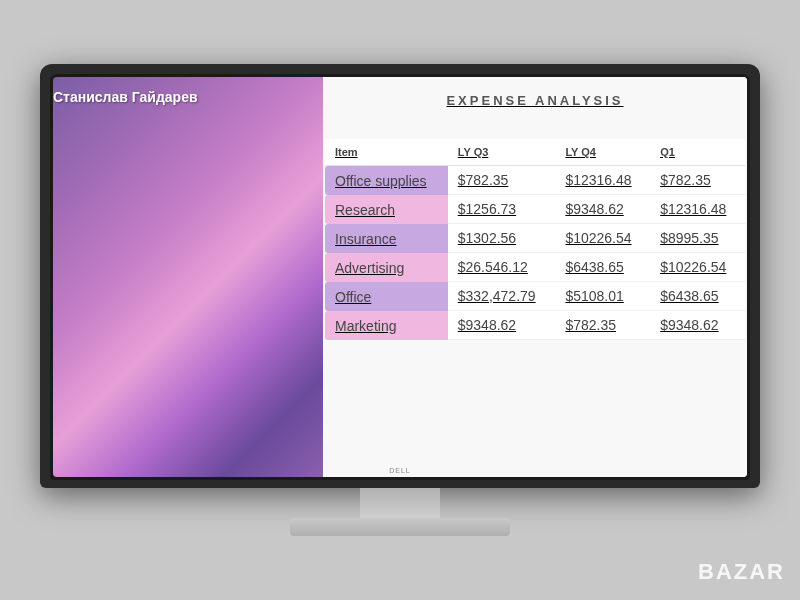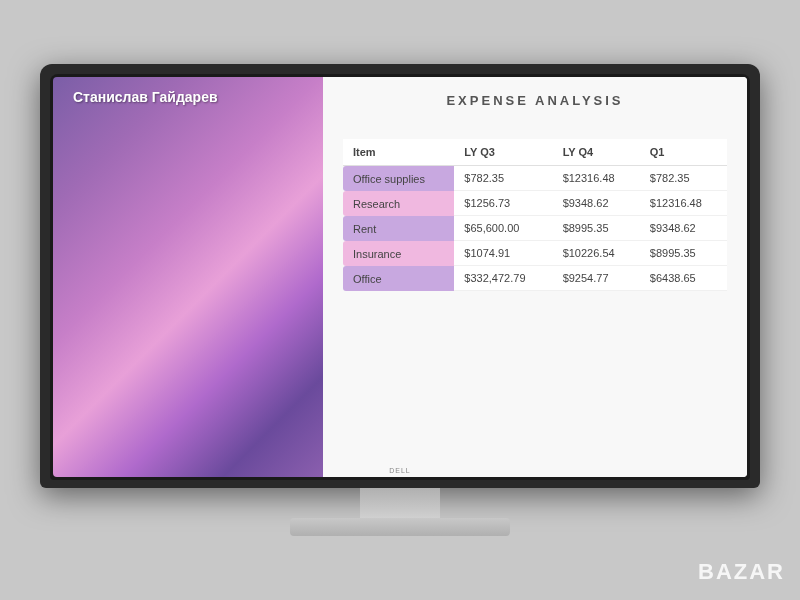--- a/index.html
+++ b/index.html
@@ -46,40 +46,41 @@
     .screen-left {
       width: 270px;
       min-width: 270px;
       background: linear-gradient(135deg, #7b5ea7 0%, #a06bb5 20%, #c77fc8 40%, #e8a0d8 55%, #b06acc 70%, #6a4a9c 85%, #8b5fae 100%);
       position: relative;
     }
 
     .watermark {
       position: absolute;
       top: 12px;
-      left: 20px;
+      left: 0;
       color: white;
       font-size: 14px;
       font-weight: bold;
       z-index: 10;
       text-shadow: 1px 1px 2px rgba(0,0,0,0.4);
     }
 
     .screen-right {
       flex: 1;
       background: #f5f5f5;
       display: flex;
       flex-direction: column;
     }
 
     .expense-table-container {
       flex: 1;
-      padding: 16px 20px;
+      padding: 16px 2px;
       overflow: hidden;
       background: #f8f8f8;
+      text-decoration: underline;
     }
 
     .expense-title {
       text-align: center;
       font-size: 13px;
       font-weight: bold;
       letter-spacing: 3px;
       color: #555;
       margin-bottom: 14px;
     }
@@ -98,21 +99,21 @@
       text-align: left;
       color: #444;
       font-weight: bold;
       font-size: 11px;
       border-bottom: 1px solid #e0e0e0;
     }
 
     .expense-table tbody tr td {
       padding: 6px 10px;
       color: #444;
-      font-size: 11px;
+      font-size: 14px;
     }
 
     .expense-table tbody tr:nth-child(odd) td:first-child {
       background: #d4b8e8;
       border-radius: 3px 0 0 3px;
     }
     .expense-table tbody tr:nth-child(even) td:first-child {
       background: #f5c8e8;
       border-radius: 3px 0 0 3px;
     }
@@ -204,36 +205,42 @@
                     <td>$12316.48</td>
                     <td>$782.35</td>
                   </tr>
                   <tr>
                     <td>Research</td>
                     <td>$1256.73</td>
                     <td>$9348.62</td>
                     <td>$12316.48</td>
                   </tr>
                   <tr>
-                    <td>Rent</td>
-                    <td>$65,600.00</td>
-                    <td>$8995.35</td>
-                    <td>$9348.62</td>
-                  </tr>
-                  <tr>
                     <td>Insurance</td>
-                    <td>$1074.91</td>
+                    <td>$1302.56</td>
                     <td>$10226.54</td>
                     <td>$8995.35</td>
                   </tr>
                   <tr>
+                    <td>Advertising</td>
+                    <td>$26.546.12</td>
+                    <td>$6438.65</td>
+                    <td>$10226.54</td>
+                  </tr>
+                  <tr>
                     <td>Office</td>
                     <td>$332,472.79</td>
-                    <td>$9254.77</td>
+                    <td>$5108.01</td>
                     <td>$6438.65</td>
+                  </tr>
+                  <tr>
+                    <td>Marketing</td>
+                    <td>$9348.62</td>
+                    <td>$782.35</td>
+                    <td>$9348.62</td>
                   </tr>
                 </tbody>
             </table>
           </div>
         </div>
         <div class="dell-logo">DELL</div>
       </div>
     </div>
   </div>
   <div class="monitor-neck"></div>

